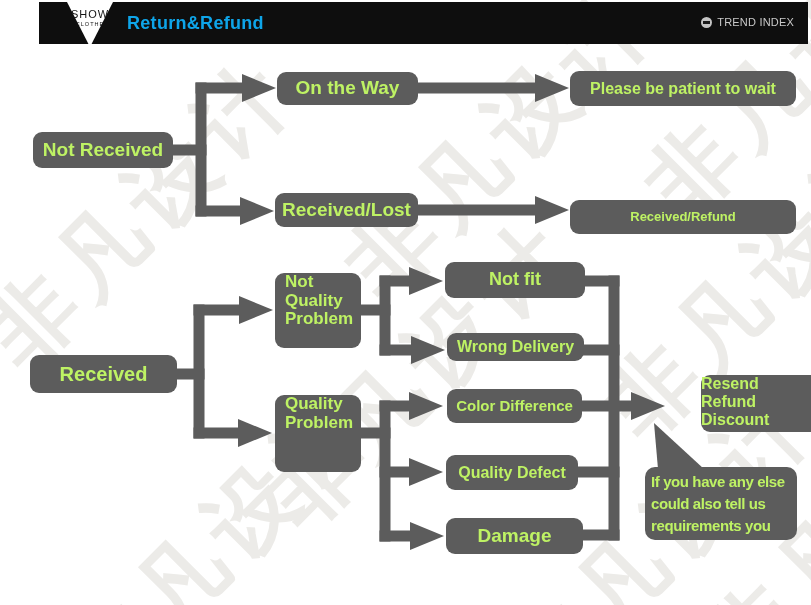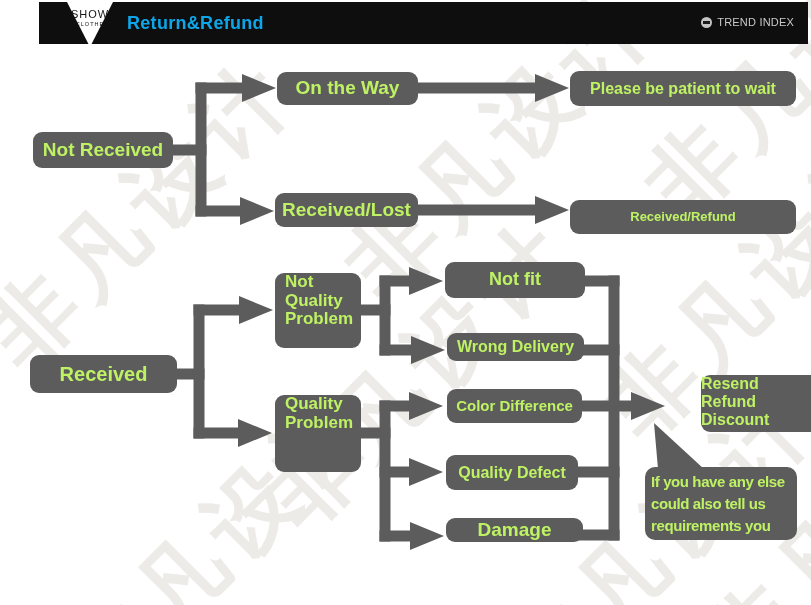--- a/index.html
+++ b/index.html
@@ -46,21 +46,21 @@
   .n-please-wait    { left:570px; top:71px;  width:226px; height:35px; font-size:16px; }
   .n-received-lost  { left:275px; top:193px; width:143px; height:34px; font-size:19px; }
   .n-received-refund{ left:570px; top:200px; width:226px; height:34px; font-size:13px; }
   .n-received       { left:30px;  top:355px; width:147px; height:38px; font-size:20px; }
   .n-nqp            { left:275px; top:273px; width:86px;  height:75px; font-size:17px; padding-left:10px; }
   .n-qp             { left:275px; top:395px; width:86px;  height:77px; font-size:17px; padding-left:10px; }
   .n-not-fit        { left:445px; top:262px; width:140px; height:36px; font-size:18px; }
   .n-wrong-delivery { left:447px; top:333px; width:137px; height:28px; font-size:16px; }
   .n-color-diff     { left:447px; top:389px; width:135px; height:34px; font-size:15px; }
   .n-quality-defect { left:446px; top:455px; width:132px; height:35px; font-size:16px; }
-  .n-damage         { left:446px; top:518px; width:137px; height:24px; font-size:19px; }
+  .n-damage         { left:446px; top:518px; width:137px; height:36px; font-size:19px; }
   .n-resend         { left:668px; top:375px; width:129px; height:57px; font-size:16px;
                       line-height:1.12;margin-left:33px; }
   .n-bubble         { left:645px; top:467px; width:152px; height:73px; font-size:15px;
                       letter-spacing:-0.4px; padding:4px 0 0 6px; line-height:22px;
                       border-radius:10px; }
 </style>
 </head>
 <body>
 
 <div id="stage">

